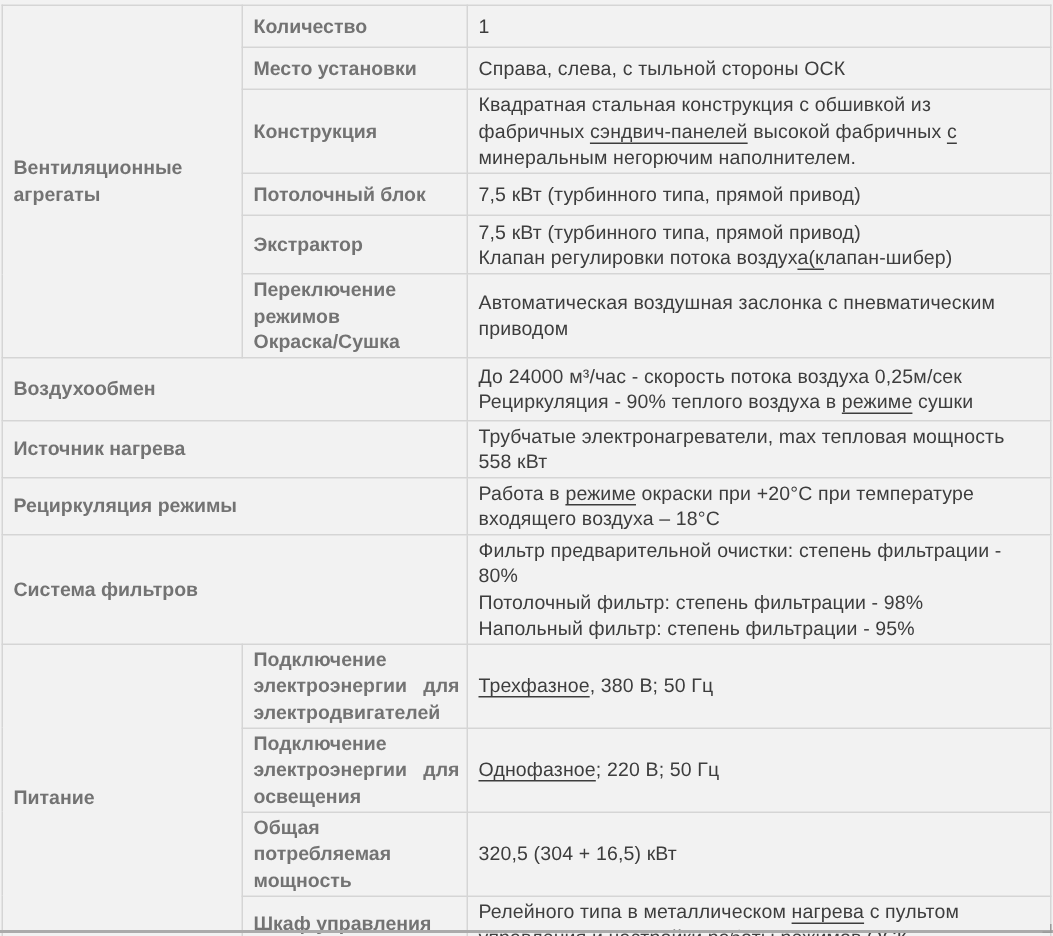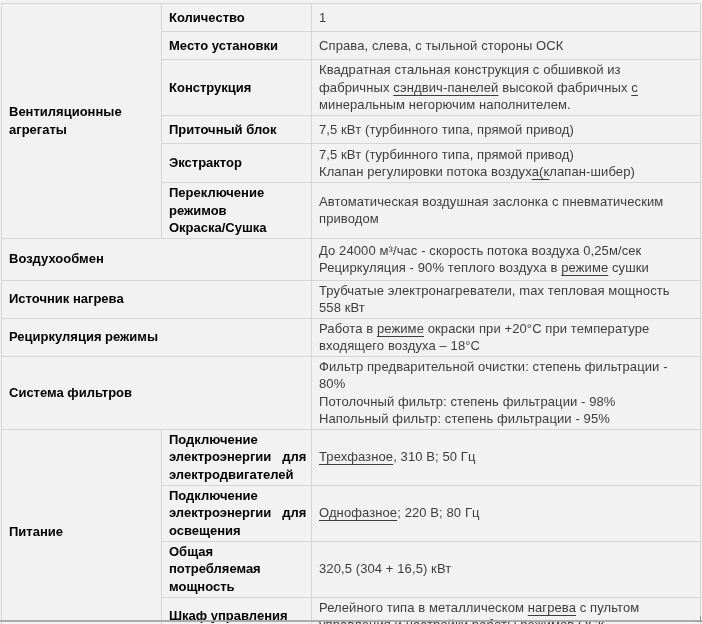--- a/index.html
+++ b/index.html
@@ -26,21 +26,21 @@
     padding: 1px 7px;
     font-size: 13px;
     line-height: 17.5px;
     color: #3d3d3d;
     vertical-align: middle;
     white-space: pre-line;
     overflow: hidden;
   }
   td.cat, td.lbl {
     font-weight: bold;
-    color: #000000;
+    color: #737373;
   }
   td.val { letter-spacing: 0.1px; }
   .wavy-red {
     text-decoration-line: underline;
     text-decoration-style: wavy;
     text-decoration-color: #d93025;
     text-decoration-thickness: 1px;
     text-underline-offset: 3px;
     text-decoration: underline;
   }
@@ -91,21 +91,21 @@
         <td class="lbl">Место установки</td>
         <td class="val">Справа, слева, с тыльной стороны ОСК</td>
       </tr>
       <tr style="height:56px">
         <td class="lbl">Конструкция</td>
         <td class="val"><span>Квадратная стальная конструкция с обшивкой из
 фабричных </span><span class="wavy-red">сэндвич-панелей</span><span> высокой фабричных </span><span class="wavy-red">с</span><span>
 минеральным негорючим наполнителем.</span></td>
       </tr>
       <tr style="height:28px">
-        <td class="lbl">Приточный блок</td>
+        <td class="lbl">Потолочный блок</td>
         <td class="val">7,5 кВт (турбинного типа, прямой привод)</td>
       </tr>
       <tr style="height:39px">
         <td class="lbl">Экстрактор</td>
         <td class="val"><span>7,5 кВт (турбинного типа, прямой привод)
 Клапан регулировки потока воздух</span><span class="wavy-green">а(к</span><span>лапан-шибер)</span></td>
       </tr>
       <tr style="height:52px">
         <td class="lbl">Переключение
 режимов
@@ -133,27 +133,27 @@
         <td class="val">Фильтр предварительной очистки: степень фильтрации -
 80%
 Потолочный фильтр: степень фильтрации - 98%
 Напольный фильтр: степень фильтрации - 95%</td>
       </tr>
       <tr style="height:56px">
         <td class="cat" rowspan="4">Питание</td>
         <td class="lbl">Подключение
 электроэнергии&nbsp;&nbsp;&nbsp;для
 электродвигателей</td>
-        <td class="val"><span class="wavy-green">Трехфазное</span><span>, 310 В; 50 Гц</span></td>
+        <td class="val"><span class="wavy-green">Трехфазное</span><span>, 380 В; 50 Гц</span></td>
       </tr>
       <tr style="height:56px">
         <td class="lbl">Подключение
 электроэнергии&nbsp;&nbsp;&nbsp;для
 освещения</td>
-        <td class="val"><span class="wavy-green">Однофазное</span><span>; 220 В; 80 Гц</span></td>
+        <td class="val"><span class="wavy-green">Однофазное</span><span>; 220 В; 50 Гц</span></td>
       </tr>
       <tr style="height:56px">
         <td class="lbl">Общая
 потребляемая
 мощность</td>
         <td class="val">320,5 (304 + 16,5) кВт</td>
       </tr>
       <tr style="height:34px">
         <td class="lbl">Шкаф управления</td>
         <td class="val"><span>Релейного типа в металлическом </span><span class="wavy-green">нагрева</span><span> с пультом

